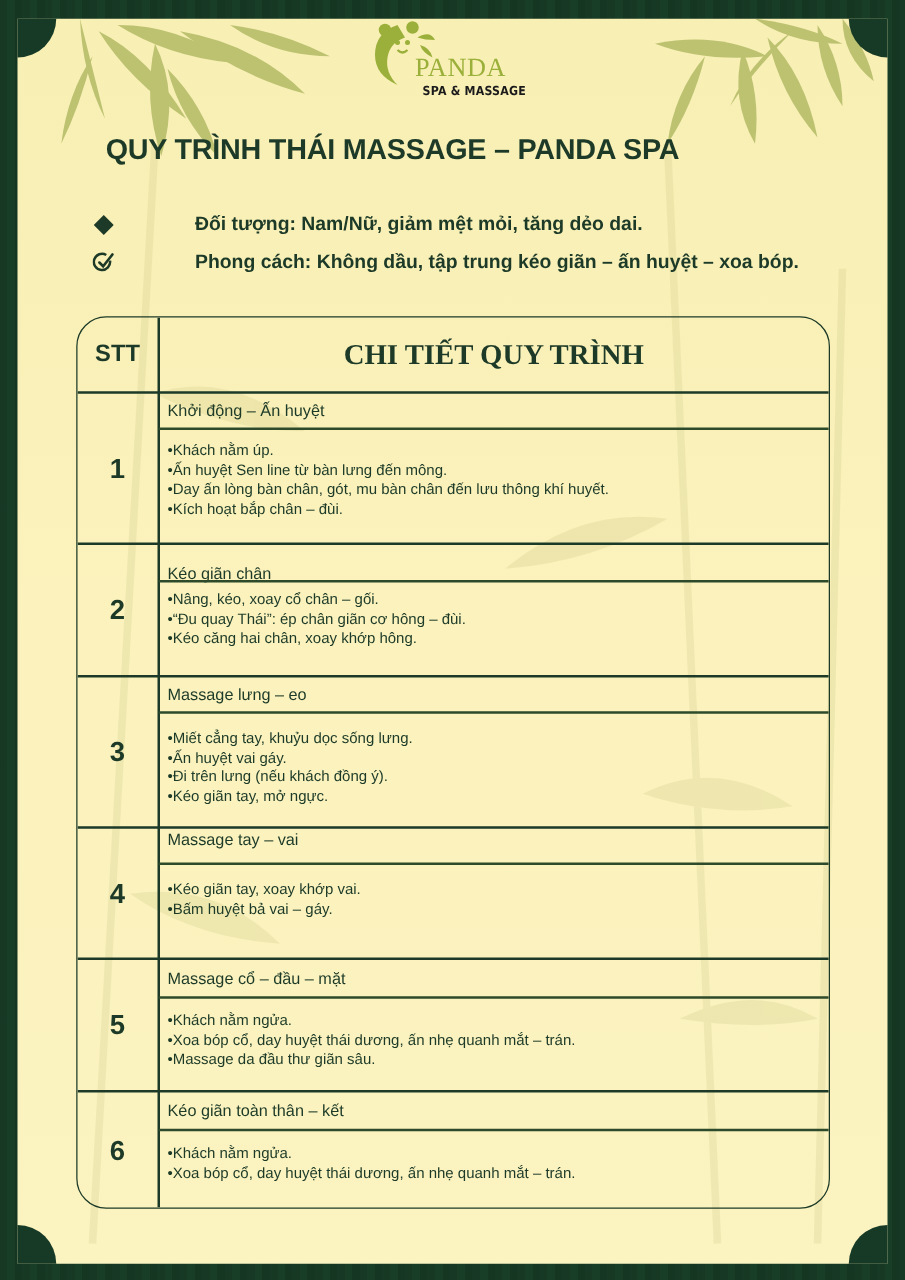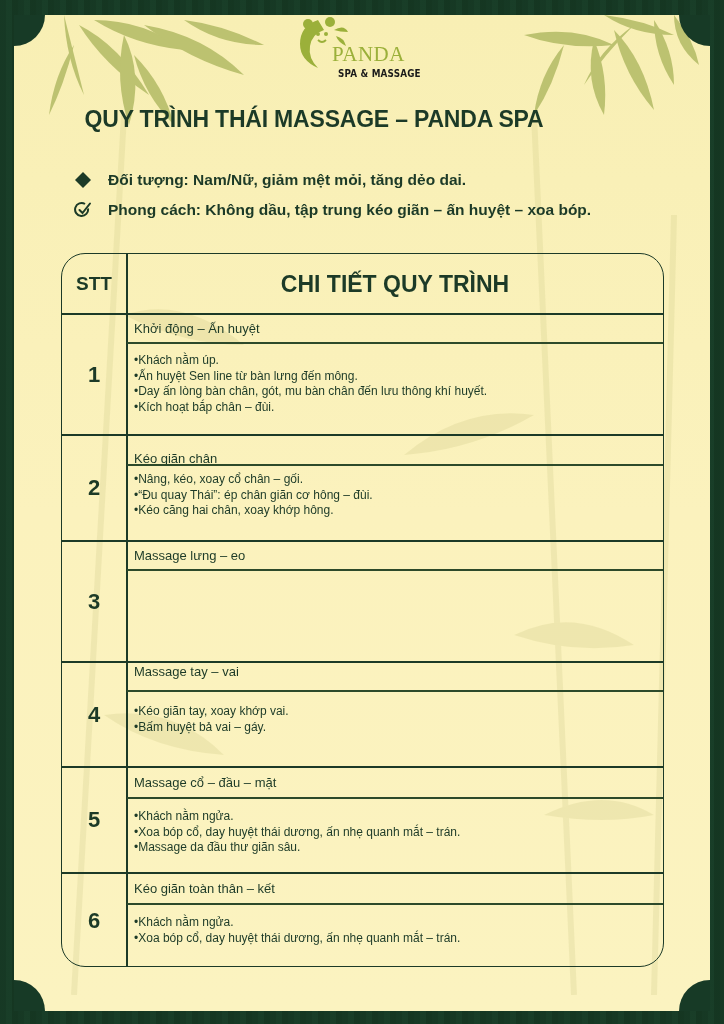--- a/index.html
+++ b/index.html
@@ -53,21 +53,21 @@
 
   .title {
     position: absolute; left: 0; width: 628px; top: 106px;
     text-align: center; font-weight: bold; font-size: 23px; color: #1c3a27;
     letter-spacing: -0.2px;
   }
 
   .bullet-line {
     position: absolute; left: 74px; height: 24px;
     display: flex; align-items: center;
-    font-weight: bold; font-size: 15.5px; color: #1c3a27;
+    font-weight: bold; font-size: 15.5px; color: #1c3a27; gap: 48px;
   }
   .bullet-line .ico { width: 18px; height: 18px; margin-right: 16px; display: inline-flex; align-items: center; justify-content: center; }
   .bl1 { top: 168px; }
   .bl2 { top: 198px; }
 
   .table {
     position: absolute; left: 61px; top: 253px; width: 603px; height: 714px;
     border: 1.8px solid #1c3a27;
     border-radius: 24px;
     overflow: hidden;
@@ -79,21 +79,21 @@
   .hsub { position: absolute; left: 65px; right: 0; height: 1.5px; background: #2d4a2a; }
 
   .hdr-stt {
     position: absolute; left: 0; top: 0; width: 64px; height: 60px;
     display: flex; align-items: center; justify-content: center;
     font-weight: bold; font-size: 19px; color: #1c3a27;
   }
   .hdr-detail {
     position: absolute; left: 65px; right: 0; top: 0; height: 60px;
     display: flex; align-items: center; justify-content: center;
-    font-weight: bold; font-size: 23px; color: #1c3a27;
+    font-weight: bold; font-size: 23px; color: #1c3a27; font-family: Liberation Serif, serif;
   }
   .num {
     position: absolute; left: 0; width: 64px;
     display: flex; align-items: center; justify-content: center;
     font-weight: bold; font-size: 22px; color: #1c3a27;
   }
   .step-title {
     position: absolute; left: 72px; right: 8px;
     font-size: 13px; color: #1c3a27;
     display: flex; align-items: center;
@@ -217,20 +217,26 @@
   <ul class="step-items" style="top:218px">
     <li>Nâng, kéo, xoay cổ chân – gối.</li>
     <li>“Đu quay Thái”: ép chân giãn cơ hông – đùi.</li>
     <li>Kéo căng hai chân, xoay khớp hông.</li>
   </ul>
   <div class="hrow" style="top:286px"></div>
 
   <div class="num" style="top:287px;height:121px">3</div>
   <div class="step-title" style="top:287px;height:29px">Massage lưng – eo</div>
   <div class="hsub" style="top:315px"></div>
+  <ul class="step-items" style="top:329px">
+    <li>Miết cẳng tay, khuỷu dọc sống lưng.</li>
+    <li>Ấn huyệt vai gáy.</li>
+    <li>Đi trên lưng (nếu khách đồng ý).</li>
+    <li>Kéo giãn tay, mở ngực.</li>
+  </ul>
   <div class="hrow" style="top:407px"></div>
 
   <div class="num" style="top:408px;height:105px">4</div>
   <div class="step-title" style="top:408px;height:19px">Massage tay – vai</div>
   <div class="hsub" style="top:436px"></div>
   <ul class="step-items" style="top:450px">
     <li>Kéo giãn tay, xoay khớp vai.</li>
     <li>Bấm huyệt bả vai – gáy.</li>
   </ul>
   <div class="hrow" style="top:512px"></div>

